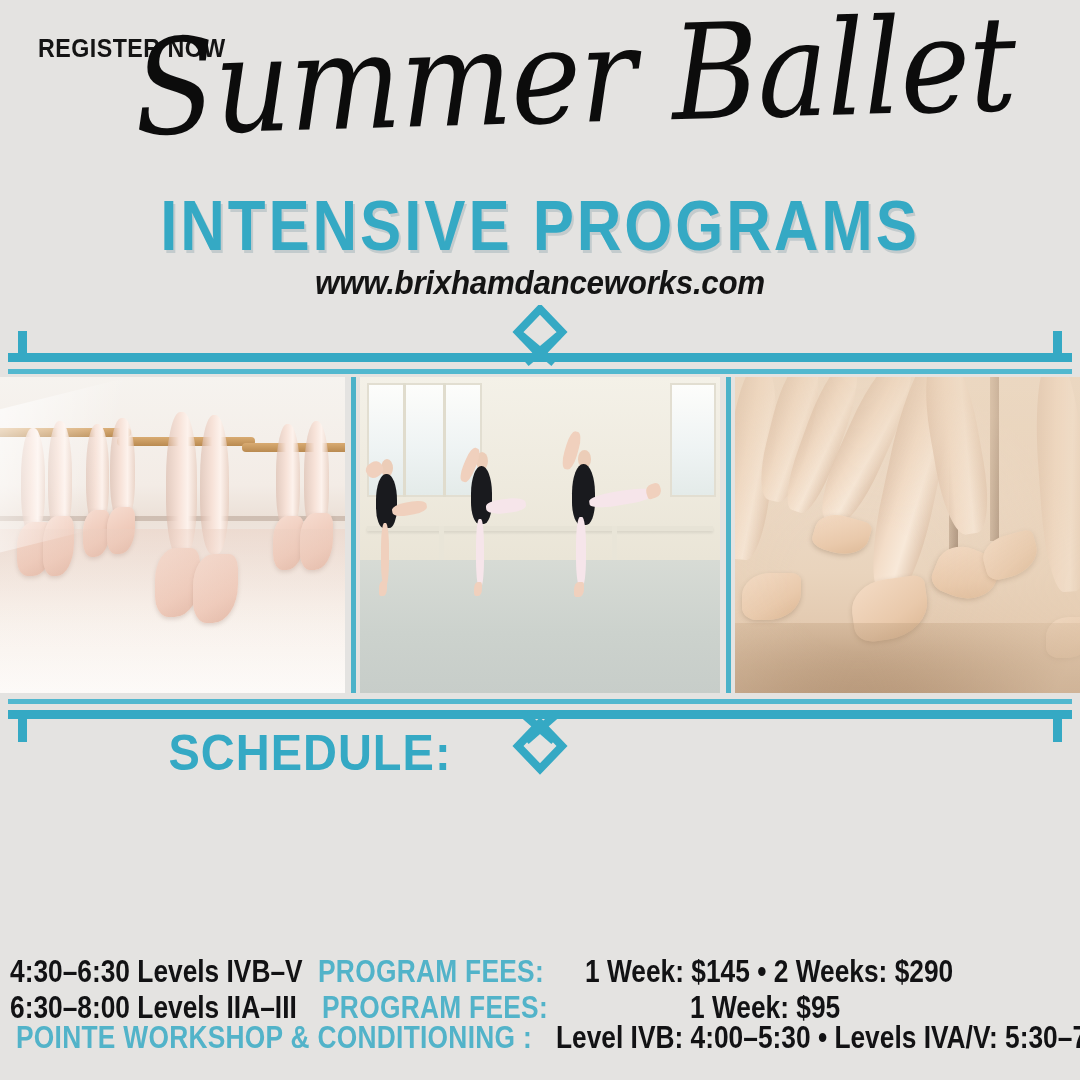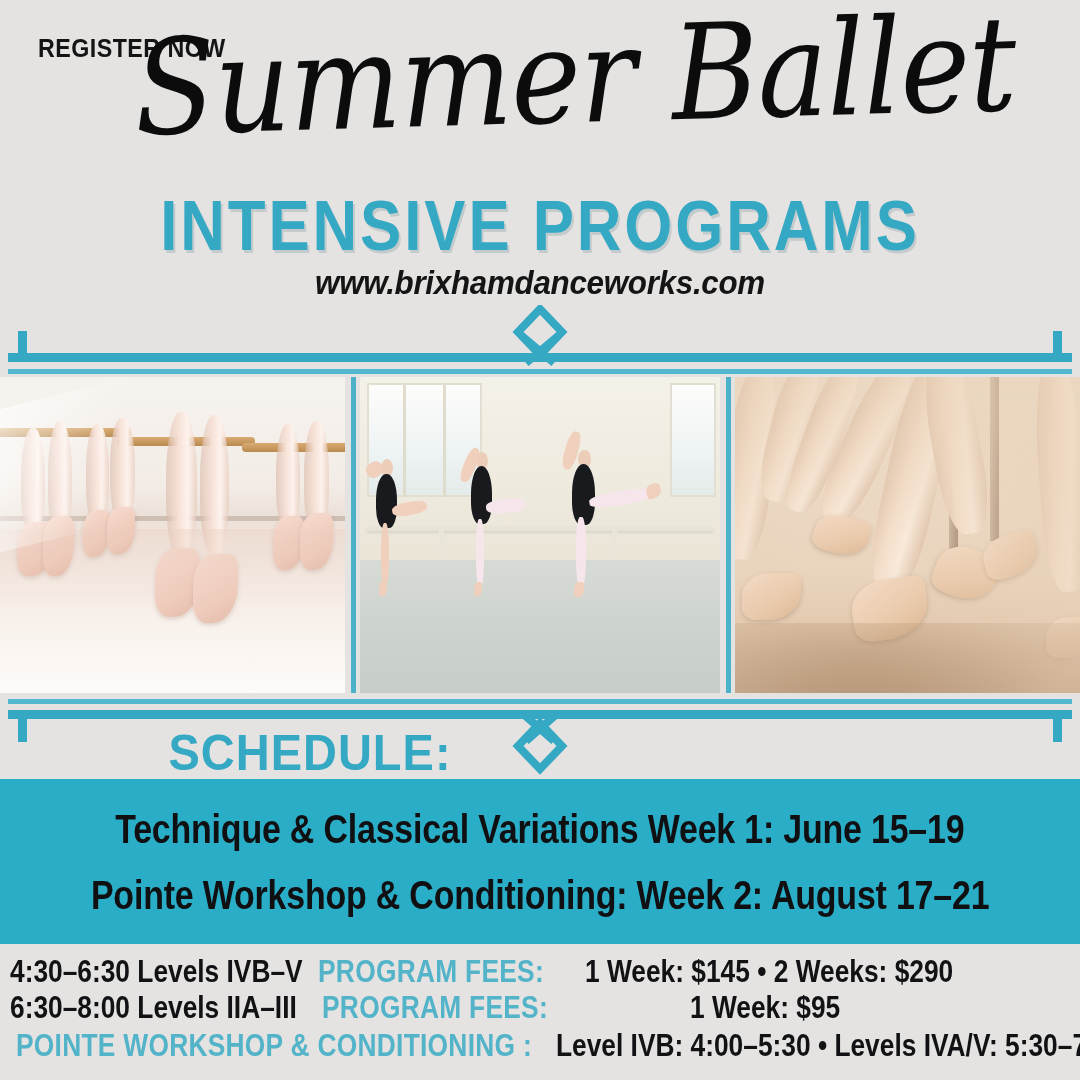--- a/index.html
+++ b/index.html
@@ -282,21 +282,21 @@
     width:1080px; height:136px;
     background:#e4e3e1;
   }
   .fee-row {
     position:absolute; left:0; width:1080px; height:36px;
     display:flex; align-items:center;
     white-space:nowrap;
   }
   .fee-row.r1 { top:954px; top:10px; }
   .fee-row.r2 { top:46px; }
-  .fee-row.r3 { top:84px;text-align:right; }
+  .fee-row.r3 { top:76px;text-align:right; }
 
   .fee-time {
     font-family:"Liberation Sans", sans-serif;
     font-weight:700; font-size:28px;
     color:#121214;
     transform:scaleX(0.94) scaleY(1.1);
     transform-origin:left center;
   }
   .fee-label {
     font-family:"Liberation Sans", sans-serif;
@@ -475,24 +475,20 @@
           <path d="M30 4 L62 32"></path>
           <path d="M66 4 L34 32"></path>
           <path d="M48 14 L70 37 L48 60 L26 37 Z"></path>
         </g>
       </svg>
     </div>
   </div>
 
   <div class="schedule-label">SCHEDULE:</div>
 
-  <div class="teal-band">
-    <div class="band-line one">Technique &amp; Classical Variations Week 1: June 15–19</div>
-    <div class="band-line two">Pointe Workshop &amp; Conditioning: Week 2: August 17–21</div>
-  </div>
 
   <div class="teal-top-edge"></div>
   <div class="fees">
 
     <div class="fee-row r1">
       <span class="fee-time">4:30–6:30  Levels IVB–V</span>
       <span class="fee-label">PROGRAM FEES:</span>
       <span class="fee-value">1 Week: $145  •   2 Weeks: $290</span>
     </div>
 

